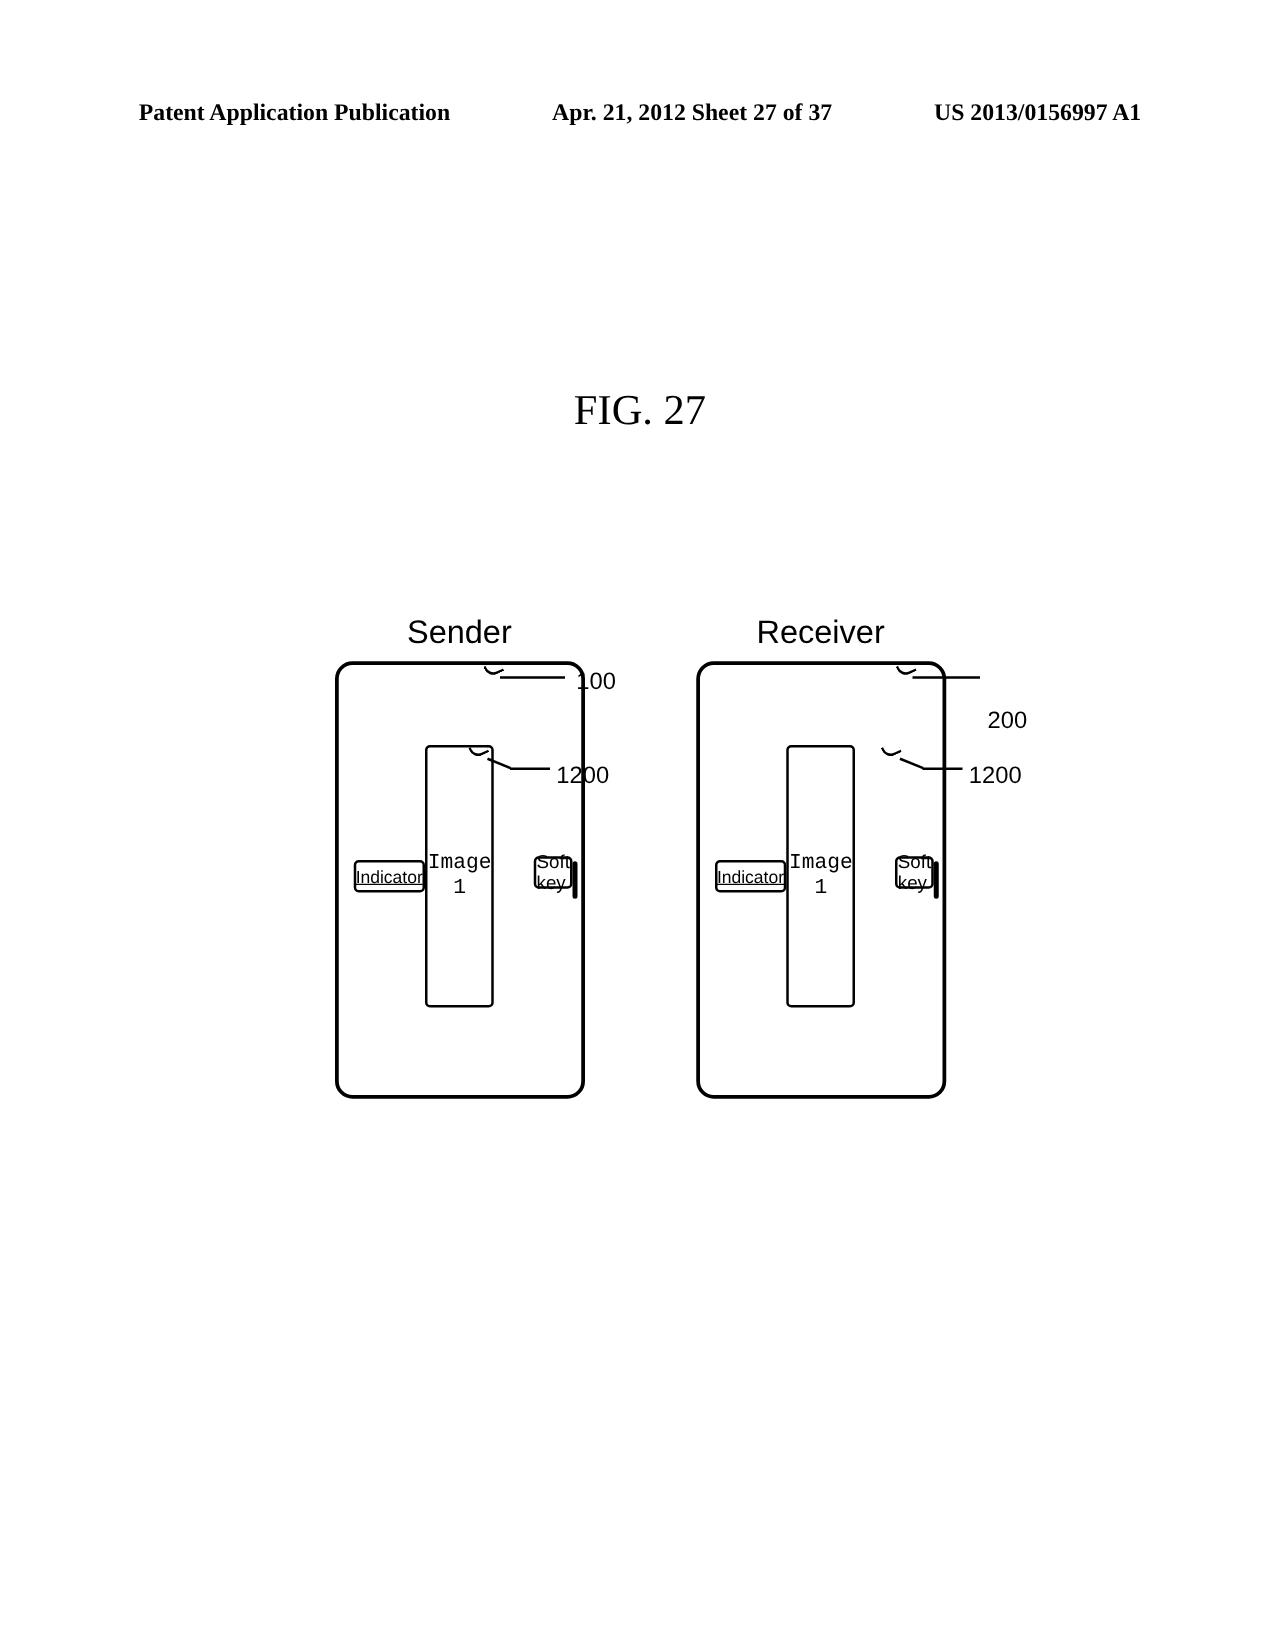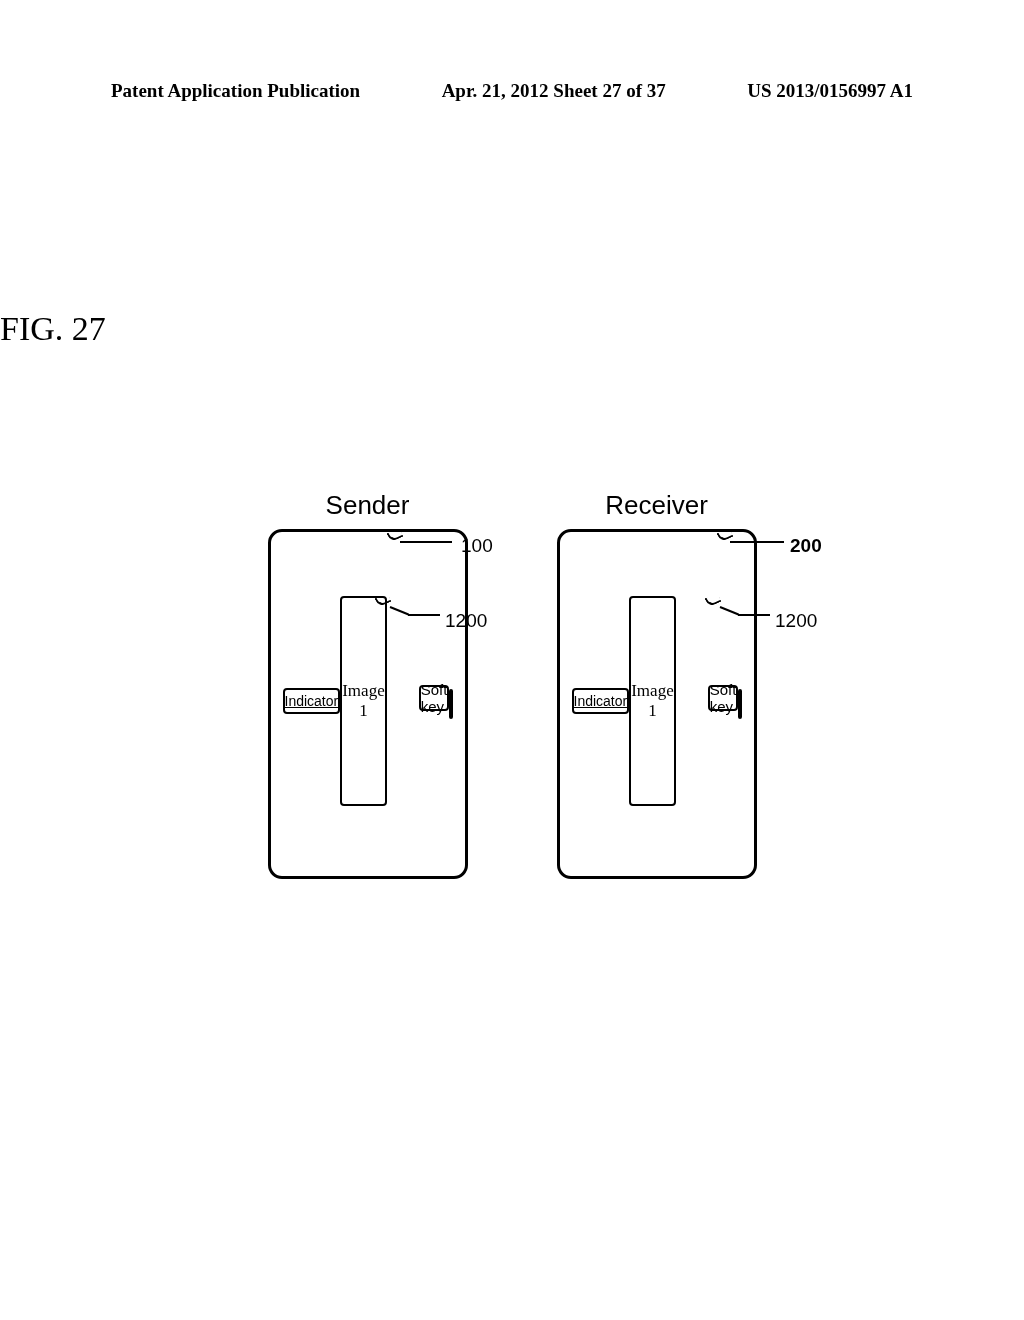--- a/index.html
+++ b/index.html
@@ -22,20 +22,21 @@
       display: flex;
       justify-content: space-between;
       padding: 0 111px;
       font-size: 19px;
       font-weight: bold;
     }
     .figure-title {
       position: absolute;
       top: 310px;
       width: 100%;
+      text-align: center;
       font-size: 34px;
       font-family: "Times New Roman", serif;
     }
     .diagram-container {
       position: absolute;
       top: 490px;
       left: 0;
       width: 100%;
       display: flex;
       justify-content: center;
@@ -79,21 +80,21 @@
     .image-area {
       width: 120px;
       height: 210px;
       border: 2.5px solid black;
       border-radius: 4px;
       display: flex;
       flex-direction: column;
       align-items: center;
       justify-content: center;
       font-size: 17px;
-      font-family: Liberation Serif, serif;
+      font-family: Liberation Mono, monospace;
       margin-bottom: 6px;
       line-height: 1.2;
       position: relative;
     }
     .softkey-bar {
       width: 170px;
       height: 26px;
       border: 2.5px solid black;
       border-radius: 4px;
       display: flex;
@@ -155,23 +156,22 @@
       width: 20px;
       transform: rotate(22deg);
       transform-origin: left center;
     }
     .ref-1200-left-line2 {
       top: 614px;
       left: 408px;
       width: 32px;
     }
     .ref-200 {
-      top: 535px;
+      top: 566px;
       left: 790px;
-      font-weight: bold;
     }
     .ref-200-curve {
       top: 530px;
       left: 718px;
     }
     .ref-200-line {
       top: 541px;
       left: 730px;
       width: 54px;
     }

